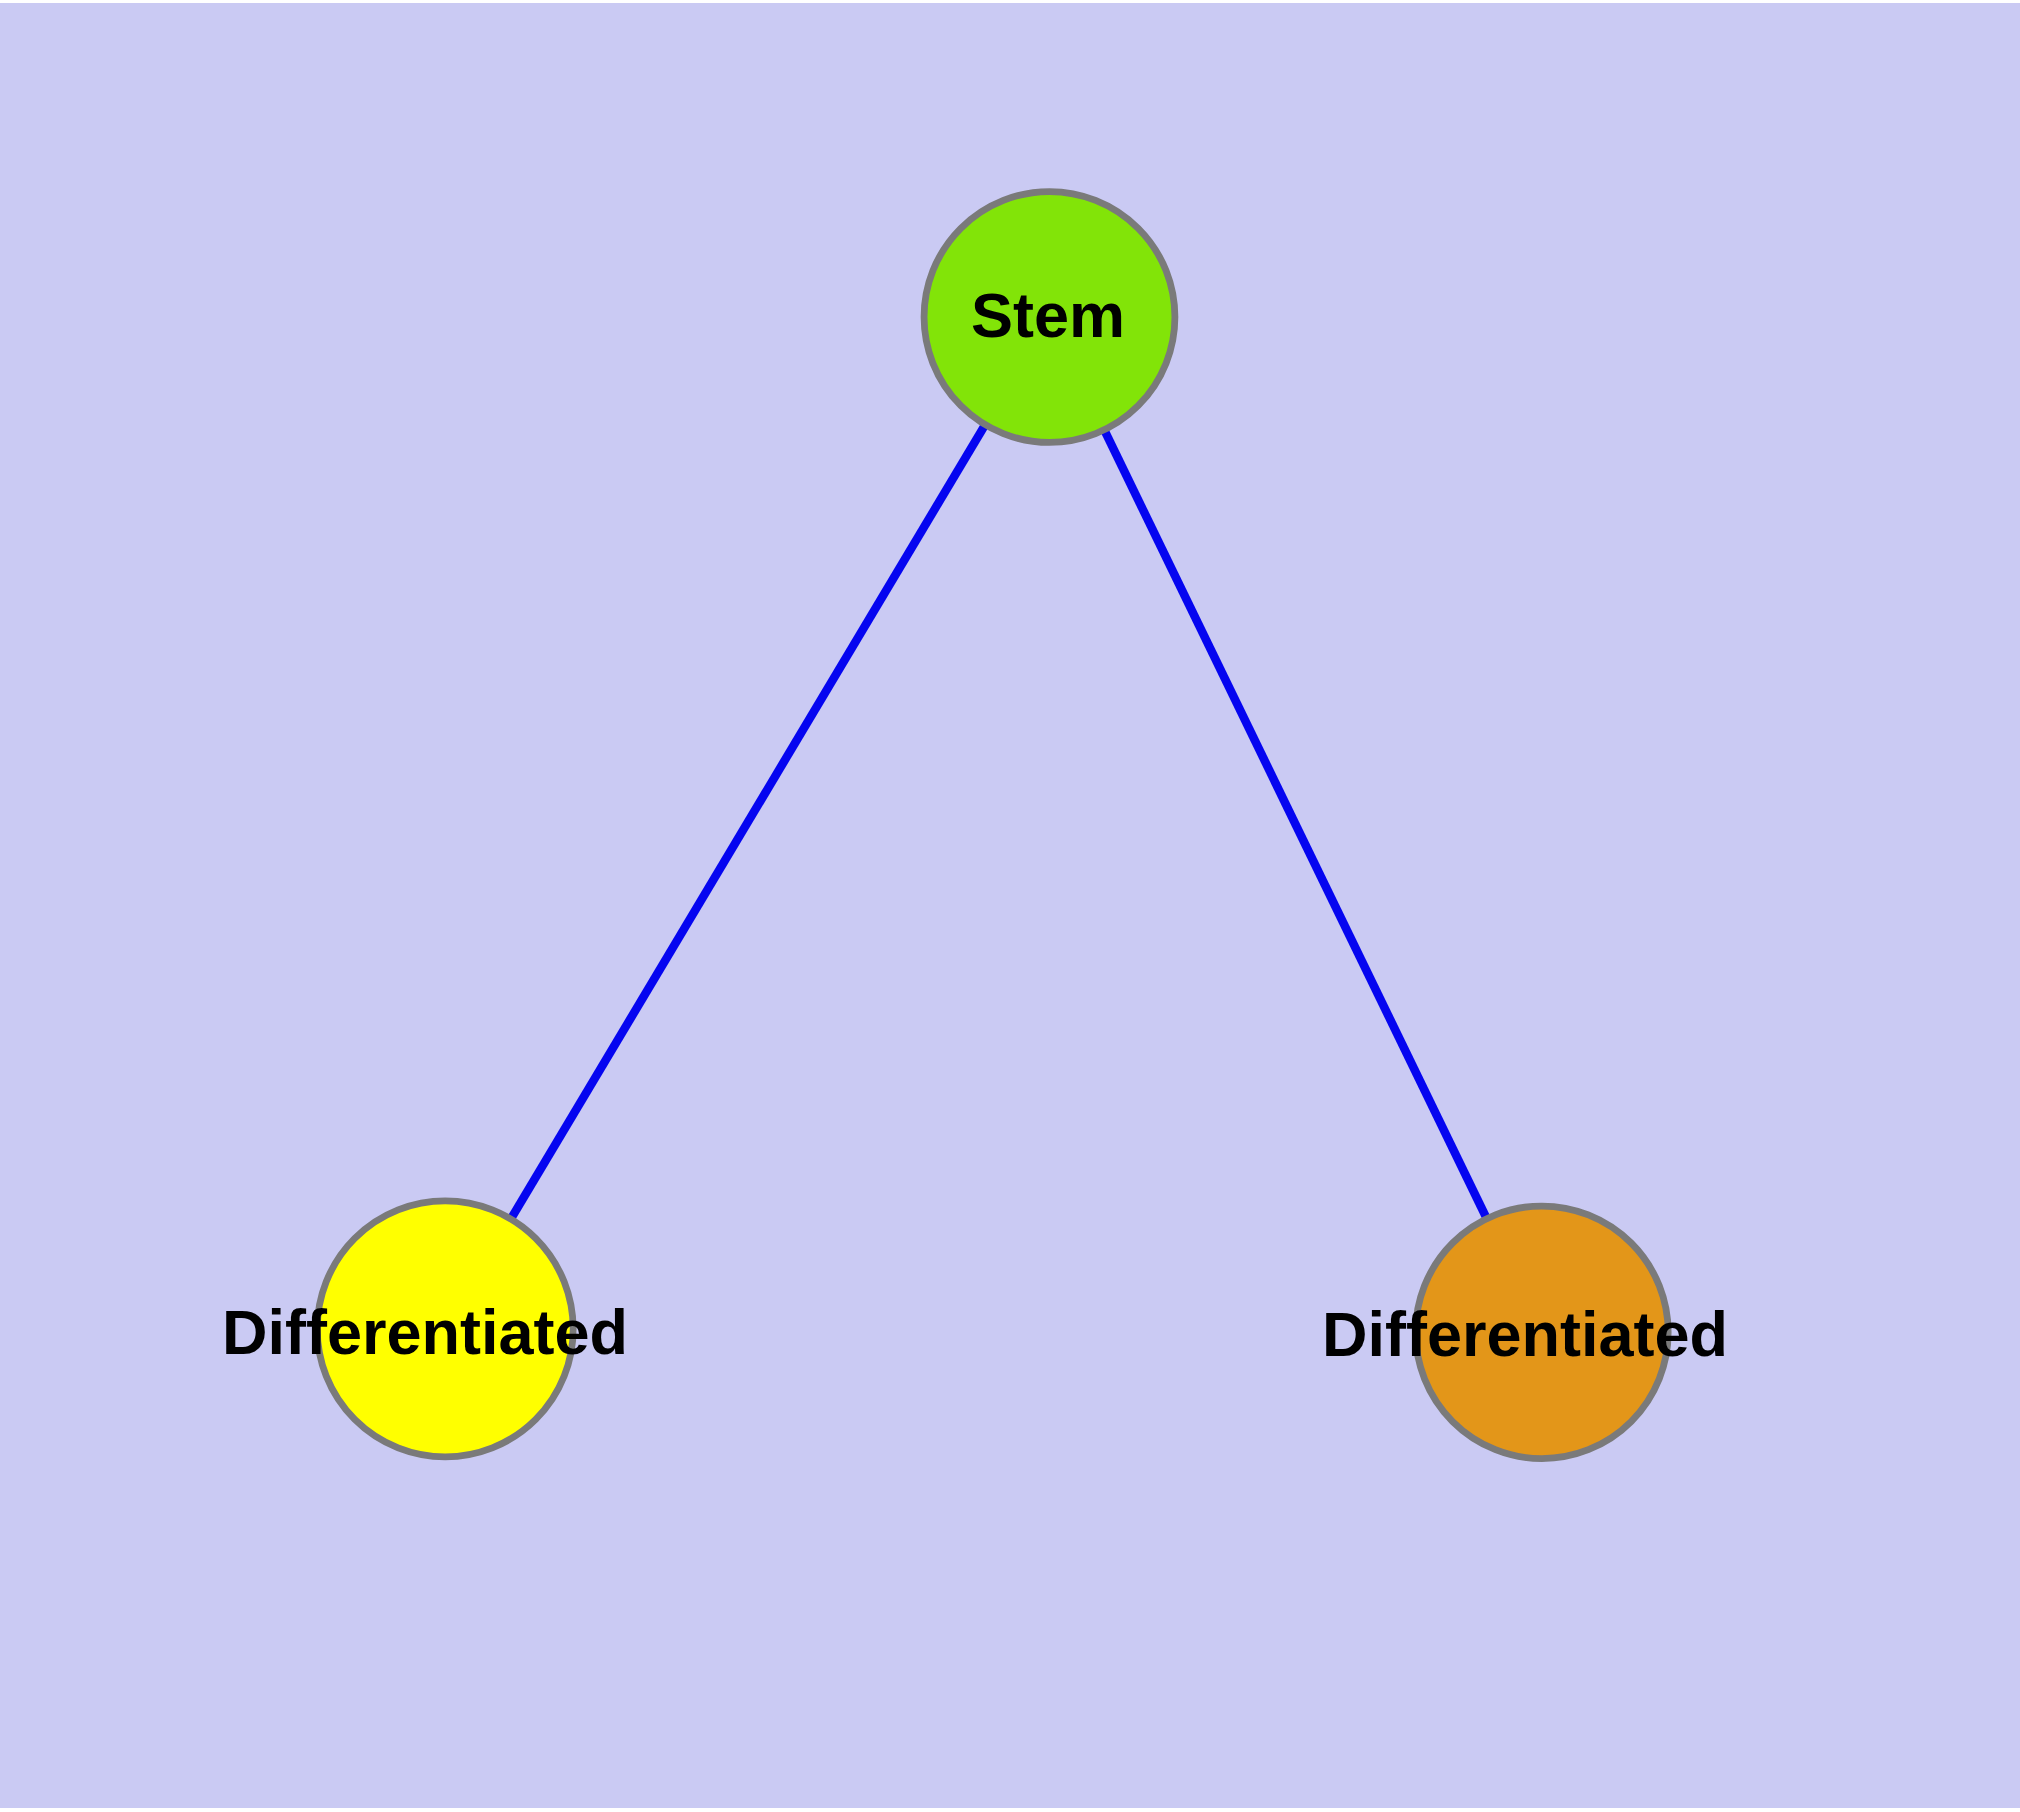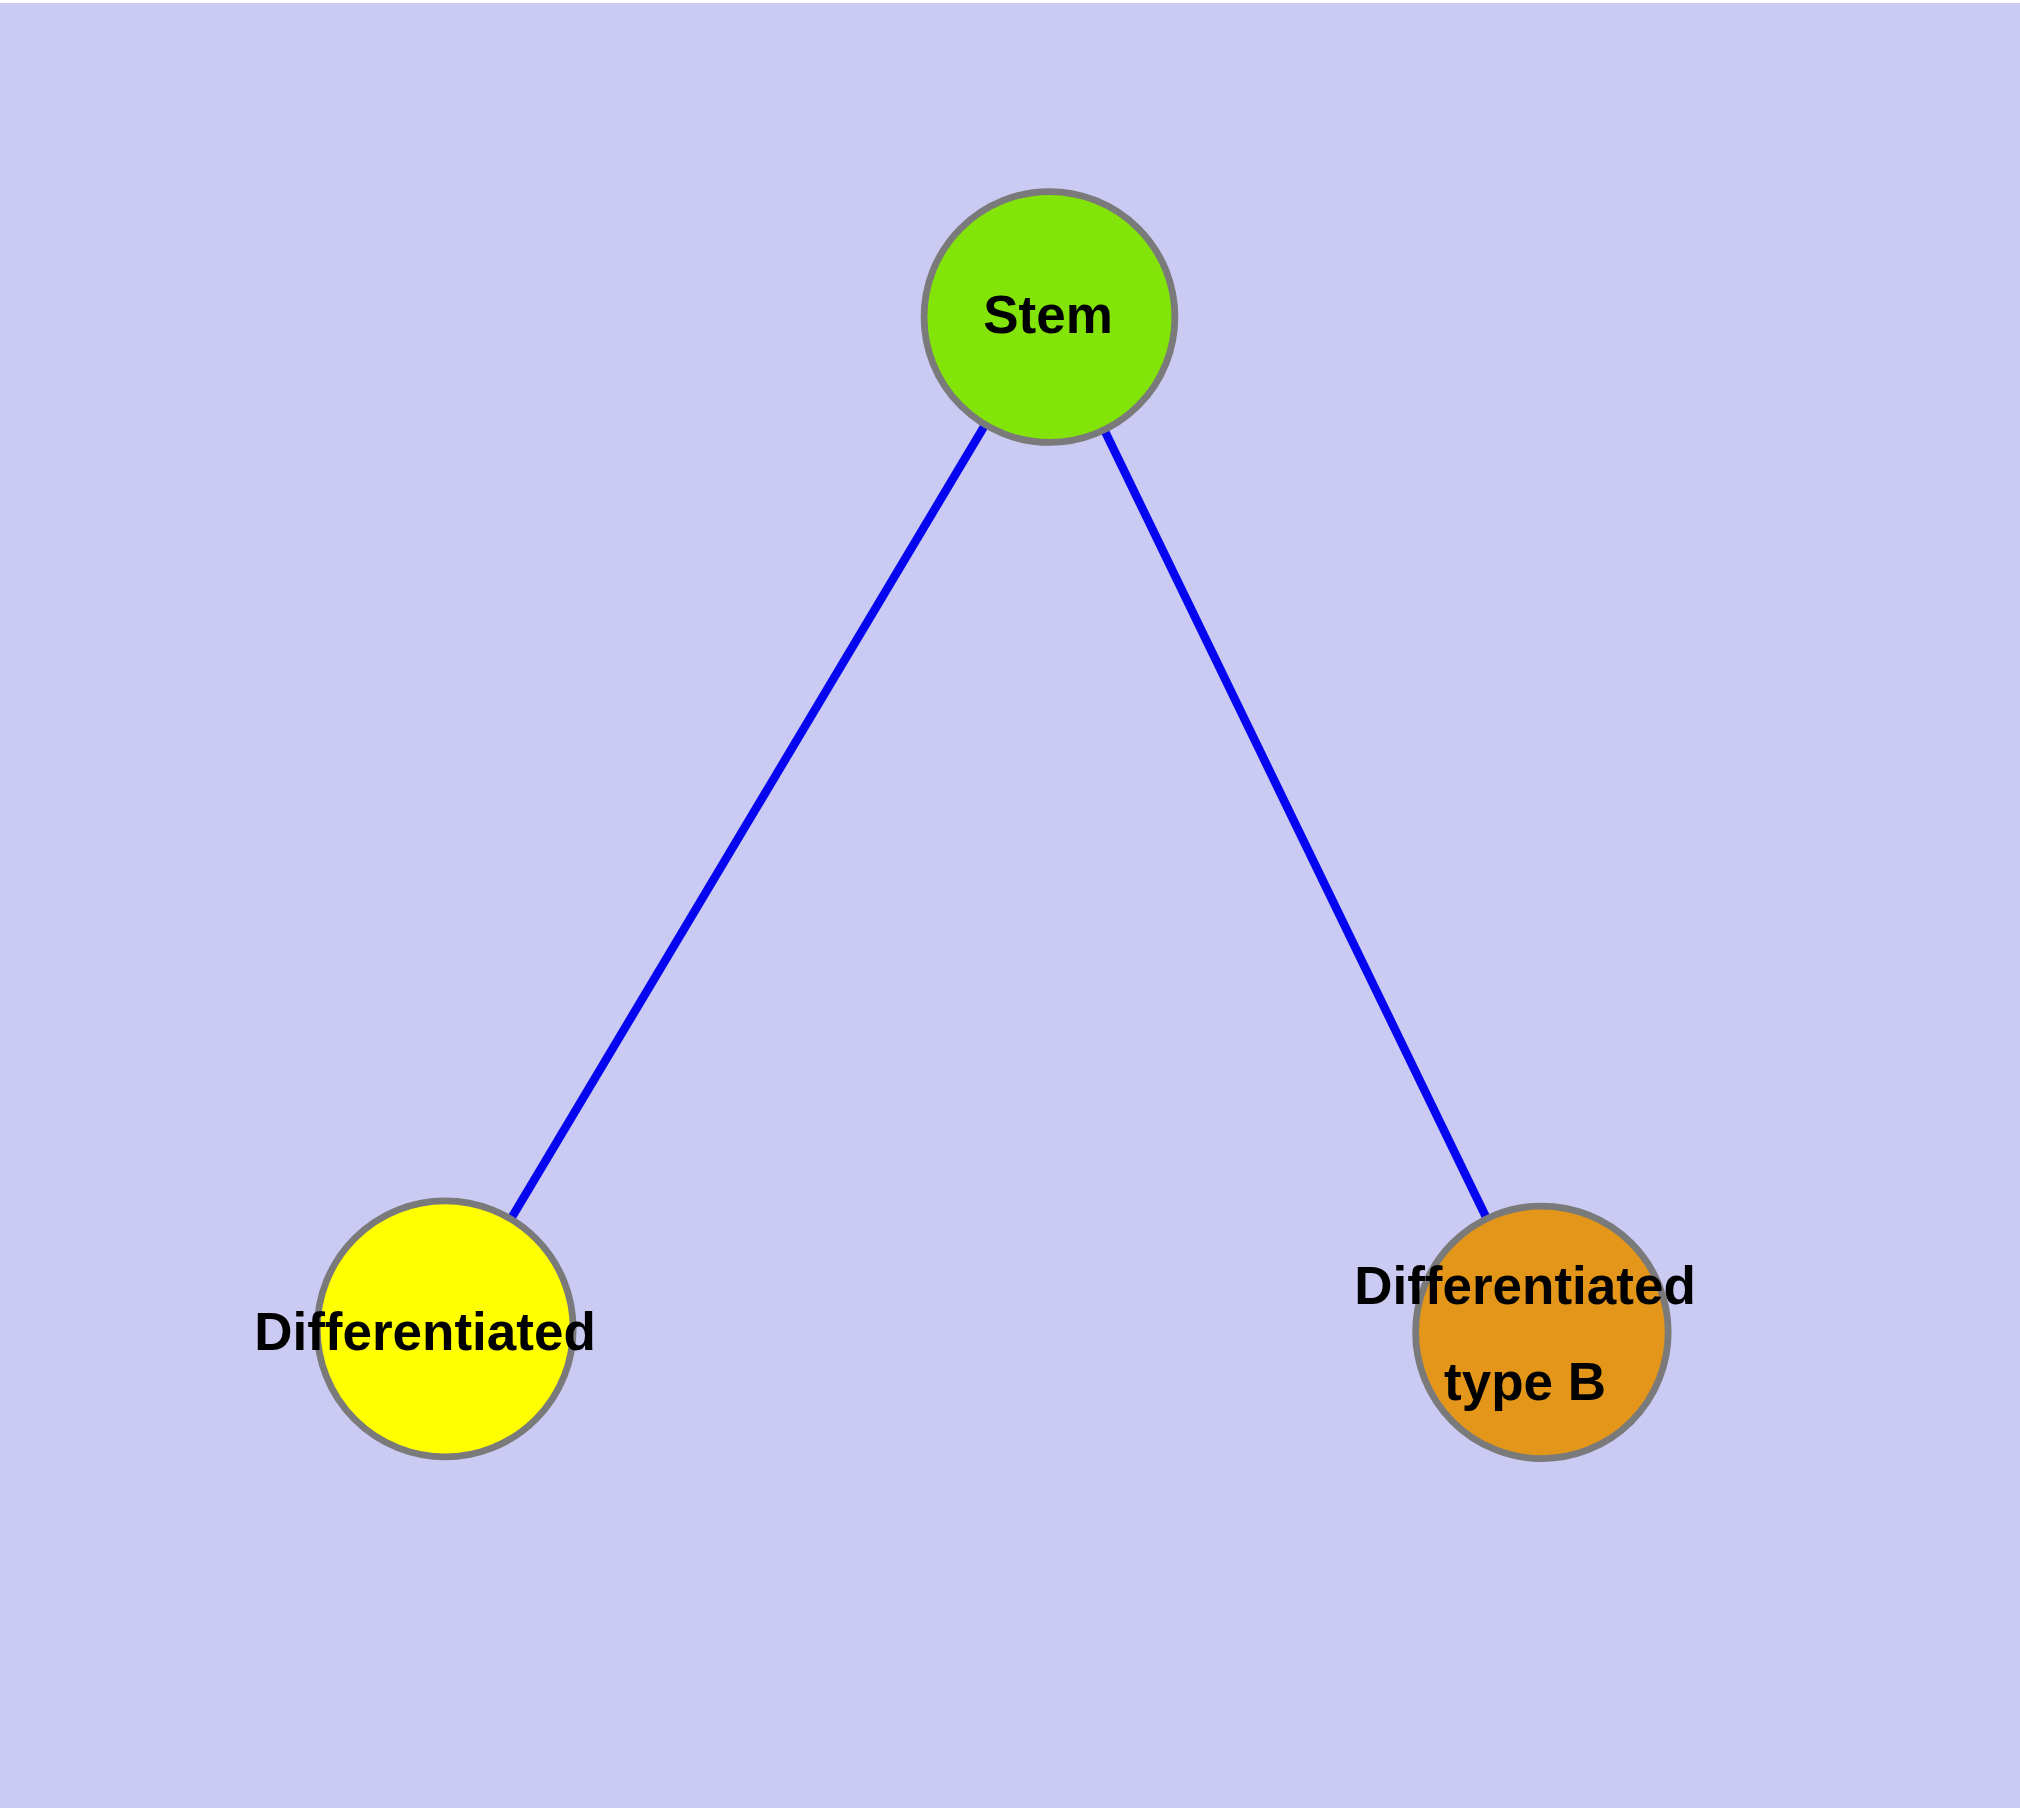--- a/index.html
+++ b/index.html
@@ -24,21 +24,21 @@
     position: absolute;
     left: 0;
     top: 0;
     width: 2021px;
     height: 1812px;
   }
   .node-label {
     position: absolute;
     transform: translate(-50%, -50%);
     font-weight: bold;
-    font-size: 53px;
+    font-size: 63px;
     line-height: 96px;
     color: #000000;
     text-align: center;
     white-space: nowrap;
   }
   .label-stem { left: 1048px; top: 315px; }
   .label-type-a { left: 425px;  top: 1332px; }
   .label-type-b { left: 1525px; top: 1334px; }
 </style>
 </head>
@@ -57,15 +57,14 @@
 </svg>
 
 <div class="node-label label-stem">Stem</div>
 
 <div class="node-label label-type-a">
   <div>Differentiated</div>
 </div>
 
 <div class="node-label label-type-b">
   <div>Differentiated</div>
-  <div>type B</div>
 </div>
 
 
 </body></html>

